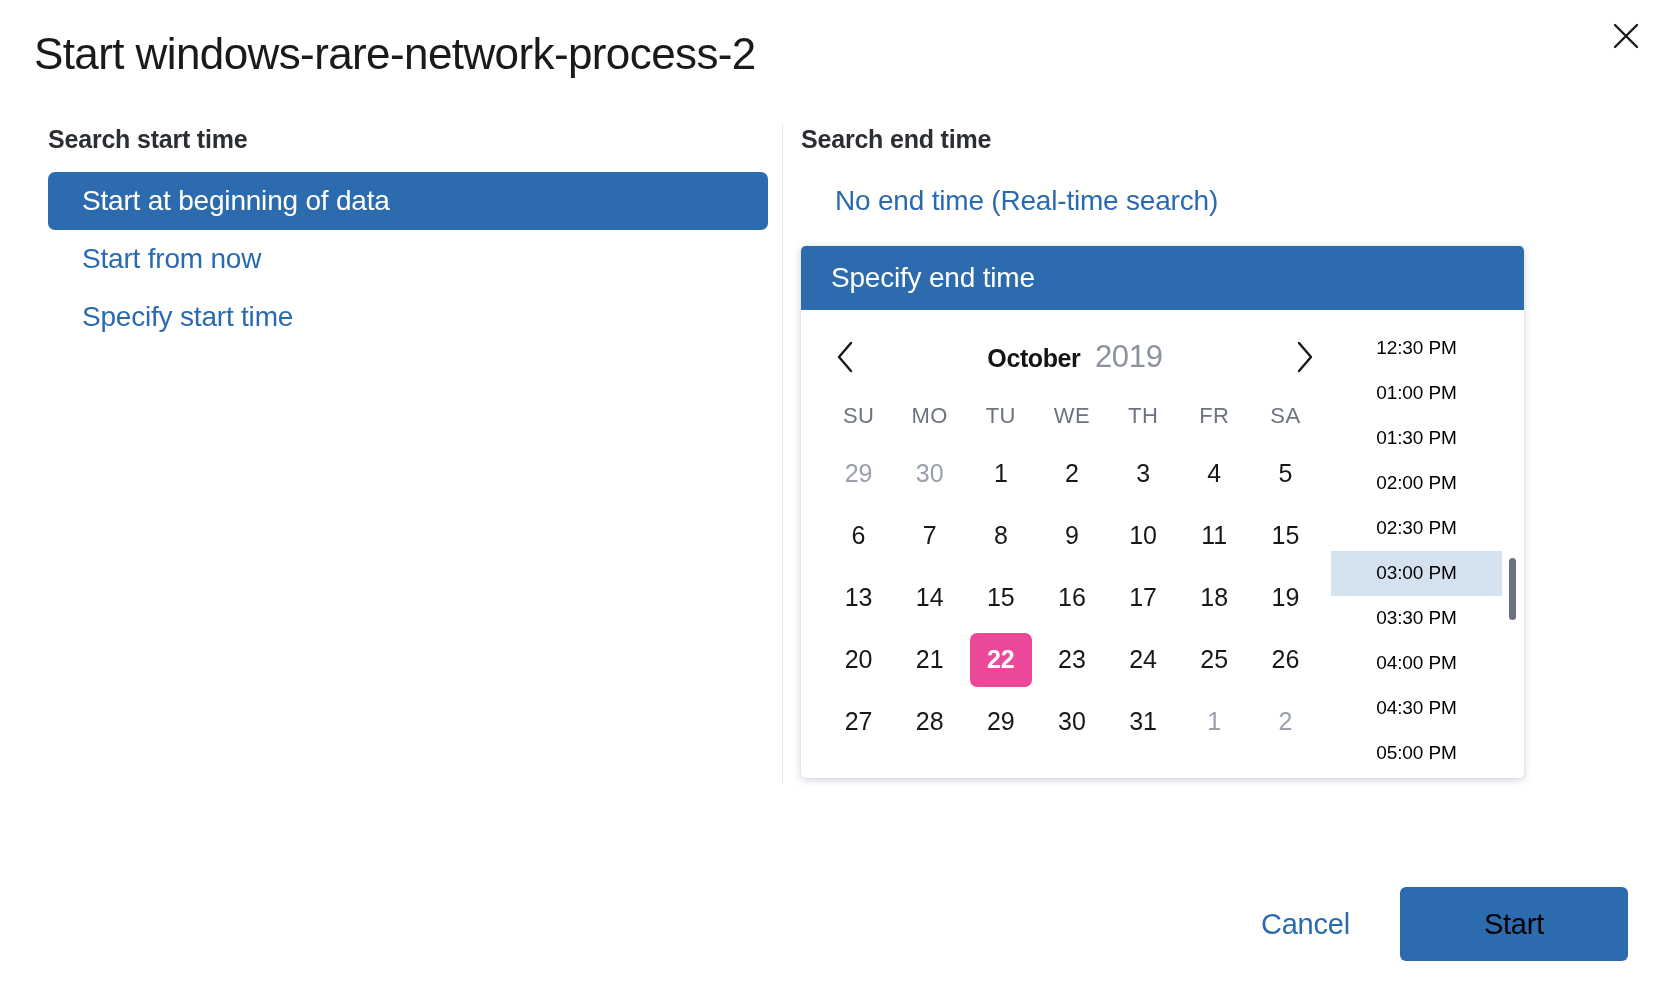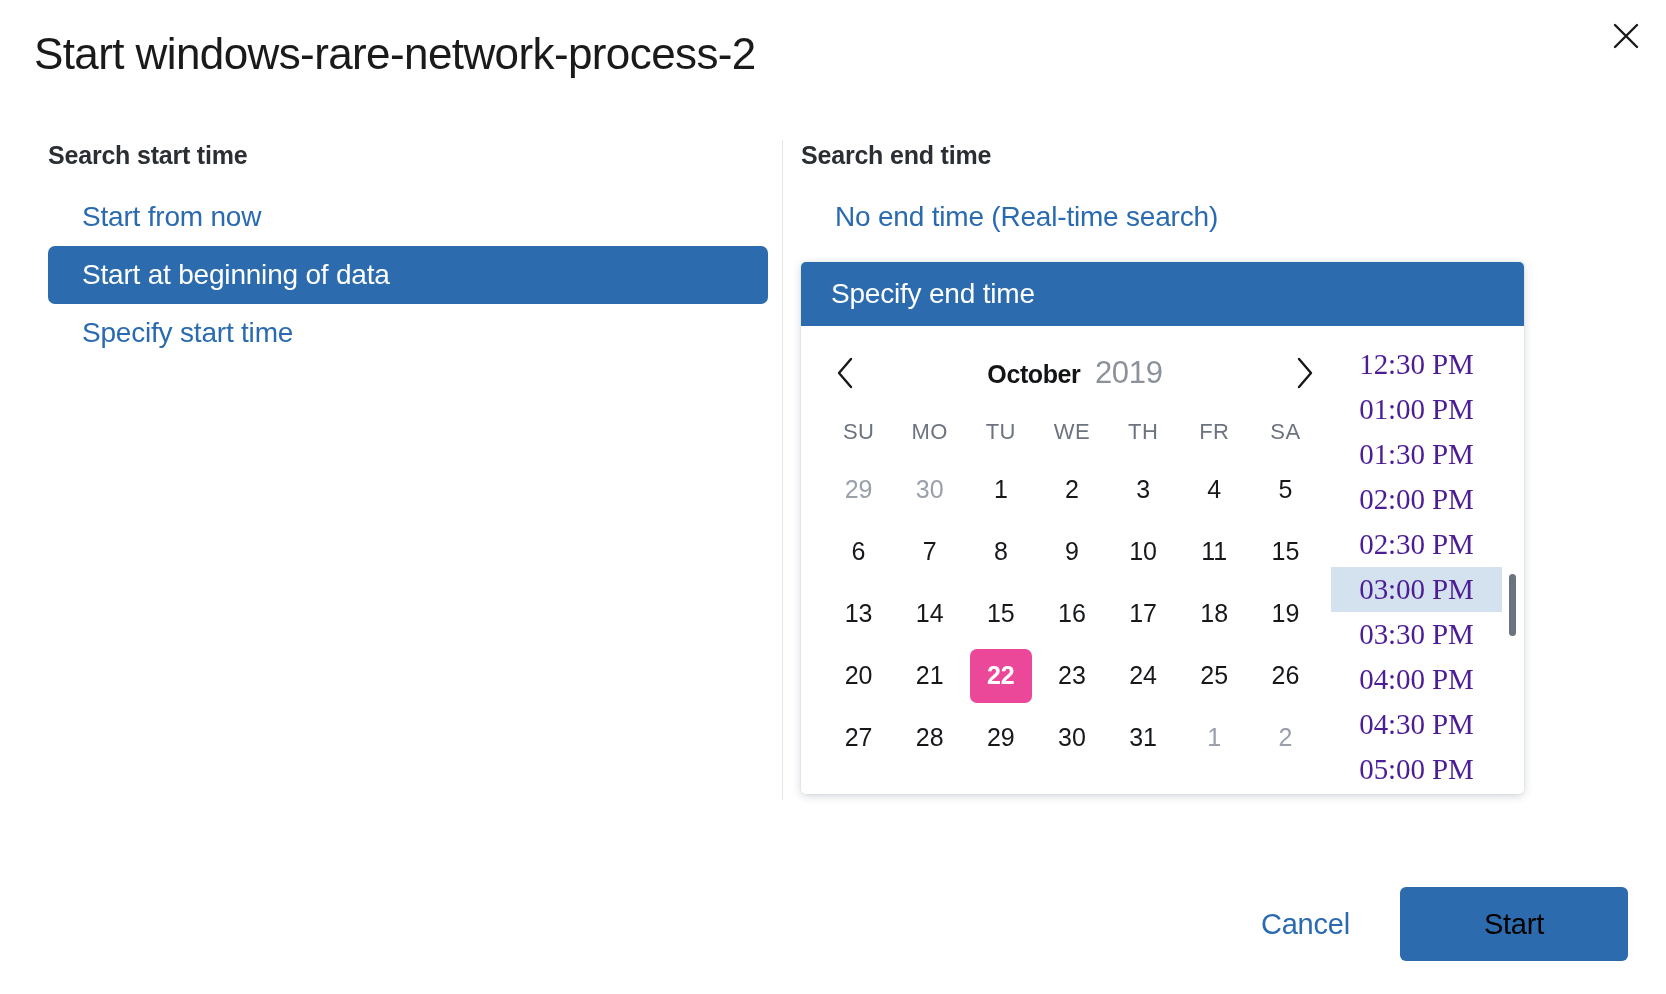--- a/index.html
+++ b/index.html
@@ -48,21 +48,21 @@
     color: #1a1a1a;
     letter-spacing: -0.6px;
     line-height: 1.2;
     white-space: nowrap;
   }
 
   
   .body-cols {
     position: absolute;
     left: 0;
-    top: 140px;
+    top: 124px;
     width: 1500px;
     height: 680px;
     display: flex;
   }
   .col-left {
     width: 782px;
     padding-left: 48px;
     padding-right: 18px;
     position: relative;
   }
@@ -219,26 +219,25 @@
   .timelist {
     position: relative;
     height: 452px;
     overflow: hidden;
   }
   .time-item {
     height: 45px;
     display: flex;
     align-items: center;
     justify-content: center;
-    font-size: 29px;
-    color: #4c1d95;
+    font-size: 19px;
+    color: #000000;
     cursor: pointer;
     margin-right: 22px;
     letter-spacing: -0.1px;
-    font-family: Liberation Serif, serif;
   }
   .time-item.highlight {
     background: #d4e2f0;
   }
   .time-scroll-track {
     position: absolute;
     right: 8px;
     top: 16px;
     width: 7px;
     height: 452px;
@@ -301,25 +300,25 @@
     </svg>
   </button>
 
   <div class="dialog-title">Start windows-rare-network-process-2</div>
 
   <div class="body-cols">
 
     <div class="col-left">
       <div class="section-label">Search start time</div>
 
+      <div class="opt wide selected">
+        <span>Start at beginning of data</span>
+      </div>
       <div class="opt wide">
         <span>Start from now</span>
-      </div>
-      <div class="opt wide selected">
-        <span>Start at beginning of data</span>
       </div>
       <div class="opt wide">
         <span>Specify start time</span>
       </div>
     </div>
 
     <div class="col-divider"></div>
 
     <div class="col-right">
       <div class="section-label">Search end time</div>

